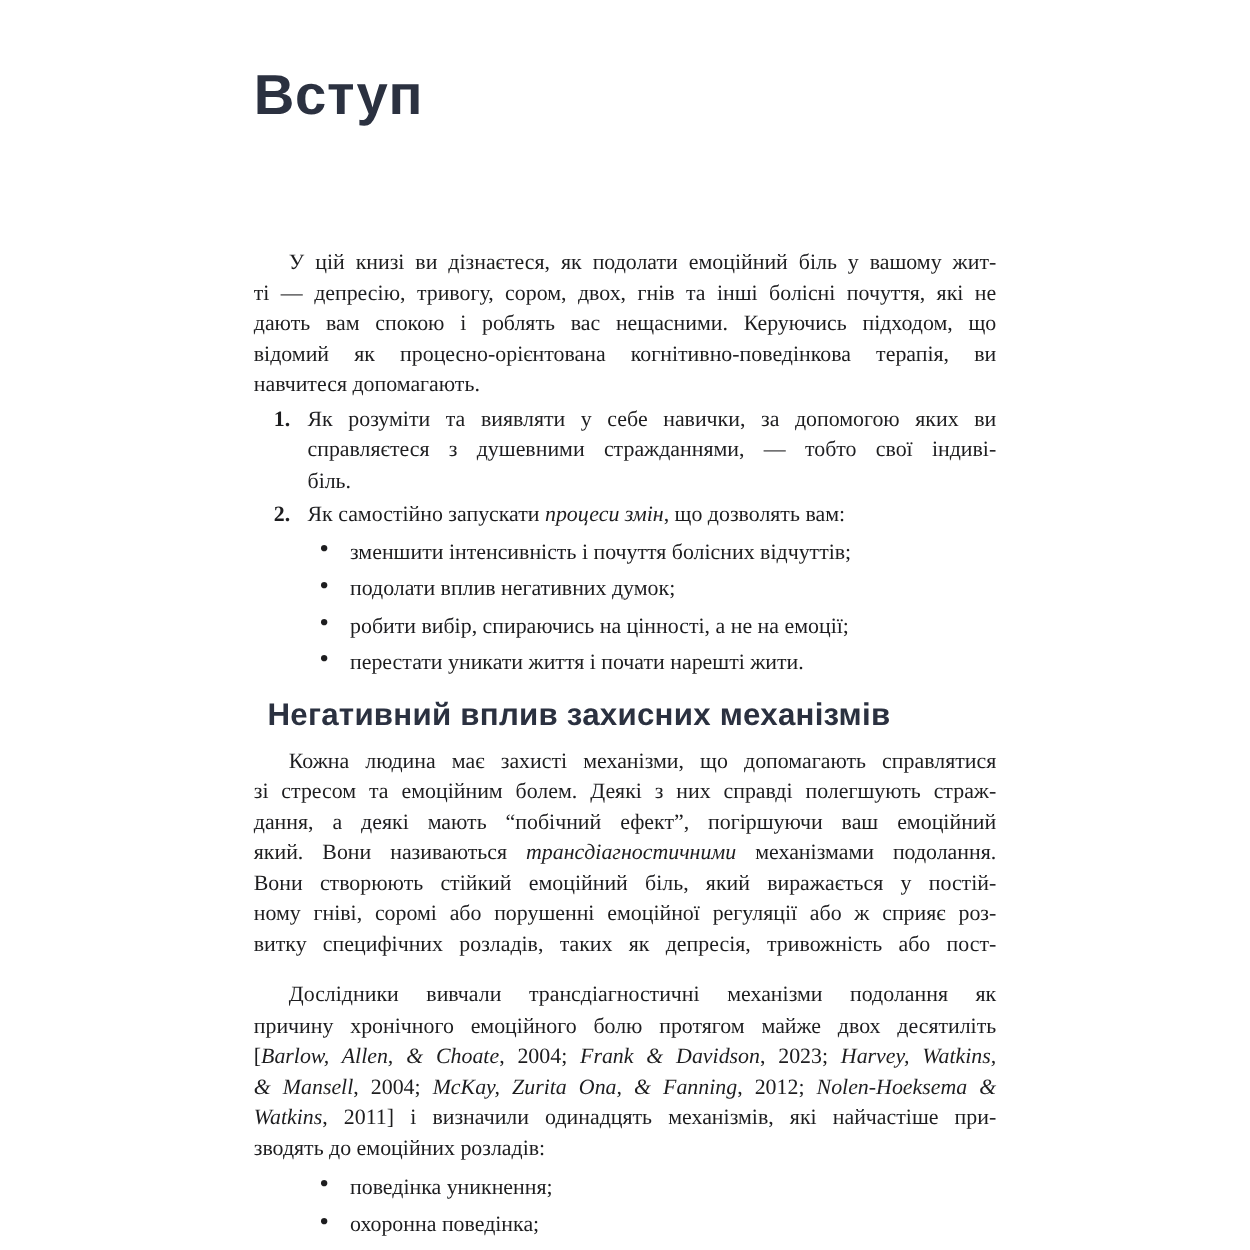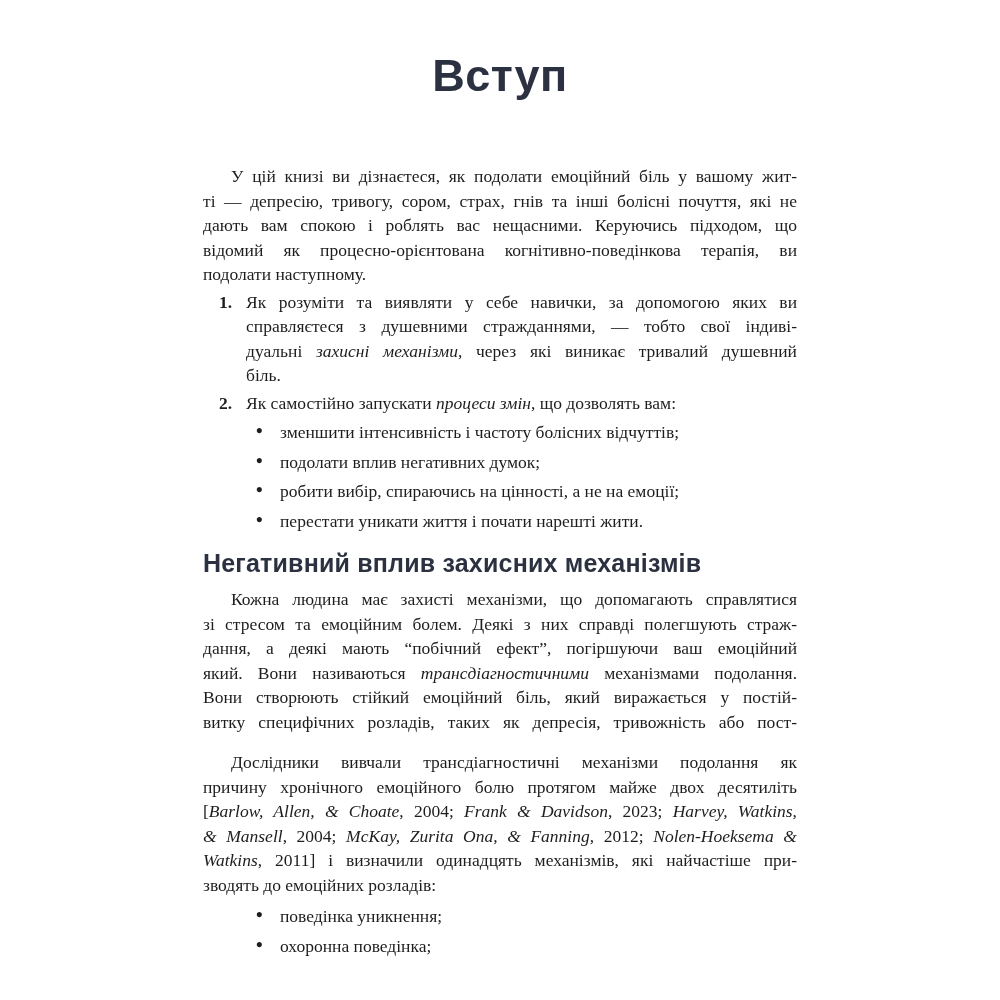--- a/index.html
+++ b/index.html
@@ -11,42 +11,41 @@
     overflow: hidden;
     position: relative;
   }
   .content {
     position: absolute;
     left: 203px; top: 0;
     width: 594px;
   }
   .page-title {
     margin: 50px 0 0 0;
-    text-align: center;
     font-family: "Liberation Sans", "DejaVu Sans", sans-serif;
     font-weight: 700;
     font-size: 45px;
     line-height: 52px;
     letter-spacing: 0.5px;
     color: #2b3140;
   }
   .section-heading {
-    margin: 14px 0 8px 0;
+    margin: 14px 0 8px 11px;
     font-family: "Liberation Sans", "DejaVu Sans", sans-serif;
     font-weight: 700;
     font-size: 25px;
     line-height: 32px;
     letter-spacing: 0.2px;
     color: #2b3140;
   }
   .para, .num-item, .bullet-row {
     font-size: 17.5px;
     line-height: 24.5px;
   }
-  .intro { margin-top: 62px; }
+  .intro { margin-top: 95px; }
   .line { min-height: 24.5px; }
   .line.just { text-align: justify; text-align-last: justify; text-justify: inter-word; }
   .line.indent { text-indent: 28px; }
   .it { font-style: italic; }
   .numbered { margin-top: 3px; }
   .num-item { position: relative; padding-left: 43px; margin-top: 3px; }
   .num-marker {
     position: absolute; left: 16px; top: 0;
     font-weight: 700;
   }
@@ -62,58 +61,58 @@
 </style>
 </head>
 <body>
 
 <div class="content">
 
   <h1 class="page-title">Вступ</h1>
 
   <div class="para intro">
       <div class="line just indent"><span>У цій книзі ви дізнаєтеся, як подолати емоційний біль у вашому жит-</span></div>
-      <div class="line just"><span>ті — депресію, тривогу, сором, страх, гнів та інші болісні почуття, які не</span></div>
+      <div class="line just"><span>ті — депресію, тривогу, сором, двох, гнів та інші болісні почуття, які не</span></div>
       <div class="line just"><span>дають вам спокою і роблять вас нещасними. Керуючись підходом, що</span></div>
       <div class="line just"><span>відомий як процесно-орієнтована когнітивно-поведінкова терапія, ви</span></div>
-      <div class="line"><span>подолати наступному.</span></div>
+      <div class="line"><span>навчитеся допомагають.</span></div>
     </div>
 
   <div class="numbered">
     <div class="num-item">
       <span class="num-marker">1.</span>
       <div>
           <div class="line just"><span>Як розуміти та виявляти у себе навички, за допомогою яких ви</span></div>
           <div class="line just"><span>справляєтеся з душевними стражданнями, — тобто свої індиві-</span></div>
-          <div class="line just"><span>дуальні </span><span class="it">захисні механізми</span><span>, через які виникає тривалий душевний</span></div>
           <div class="line"><span>біль.</span></div>
         </div>
     </div>
     <div class="num-item">
       <span class="num-marker">2.</span>
       <div>
           <div class="line"><span>Як самостійно запускати </span><span class="it">процеси змін</span><span>, що дозволять вам:</span></div>
         </div>
     </div>
     <div class="bullet-list">
-        <div class="bullet-row"><span class="dot">•</span><span>зменшити інтенсивність і частоту болісних відчуттів;</span></div>
+        <div class="bullet-row"><span class="dot">•</span><span>зменшити інтенсивність і почуття болісних відчуттів;</span></div>
         <div class="bullet-row"><span class="dot">•</span><span>подолати вплив негативних думок;</span></div>
         <div class="bullet-row"><span class="dot">•</span><span>робити вибір, спираючись на цінності, а не на емоції;</span></div>
         <div class="bullet-row"><span class="dot">•</span><span>перестати уникати життя і почати нарешті жити.</span></div>
       </div>
   </div>
 
   <h2 class="section-heading">Негативний вплив захисних механізмів</h2>
 
   <div class="para body-para after-heading">
       <div class="line just indent"><span>Кожна людина має захисті механізми, що допомагають справлятися</span></div>
       <div class="line just"><span>зі стресом та емоційним болем. Деякі з них справді полегшують страж-</span></div>
       <div class="line just"><span>дання, а деякі мають “побічний ефект”, погіршуючи ваш емоційний</span></div>
       <div class="line just"><span>який. Вони називаються </span><span class="it">трансдіагностичними</span><span> механізмами подолання.</span></div>
       <div class="line just"><span>Вони створюють стійкий емоційний біль, який виражається у постій-</span></div>
+      <div class="line just"><span>ному гніві, соромі або порушенні емоційної регуляції або ж сприяє роз-</span></div>
       <div class="line just"><span>витку специфічних розладів, таких як депресія, тривожність або пост-</span></div>
     </div>
 
   <div class="para body-para">
       <div class="line just indent"><span>Дослідники вивчали трансдіагностичні механізми подолання як</span></div>
       <div class="line just"><span>причину хронічного емоційного болю протягом майже двох десятиліть</span></div>
       <div class="line just"><span>[</span><span class="it">Barlow, Allen, &amp; Choate</span><span>, 2004; </span><span class="it">Frank &amp; Davidson</span><span>, 2023; </span><span class="it">Harvey, Watkins,</span></div>
       <div class="line just"><span class="it">&amp; Mansell</span><span>, 2004; </span><span class="it">McKay, Zurita Ona, &amp; Fanning</span><span>, 2012; </span><span class="it">Nolen-Hoeksema &amp;</span></div>
       <div class="line just"><span class="it">Watkins</span><span>, 2011] і визначили одинадцять механізмів, які найчастіше при-</span></div>
       <div class="line"><span>зводять до емоційних розладів:</span></div>

